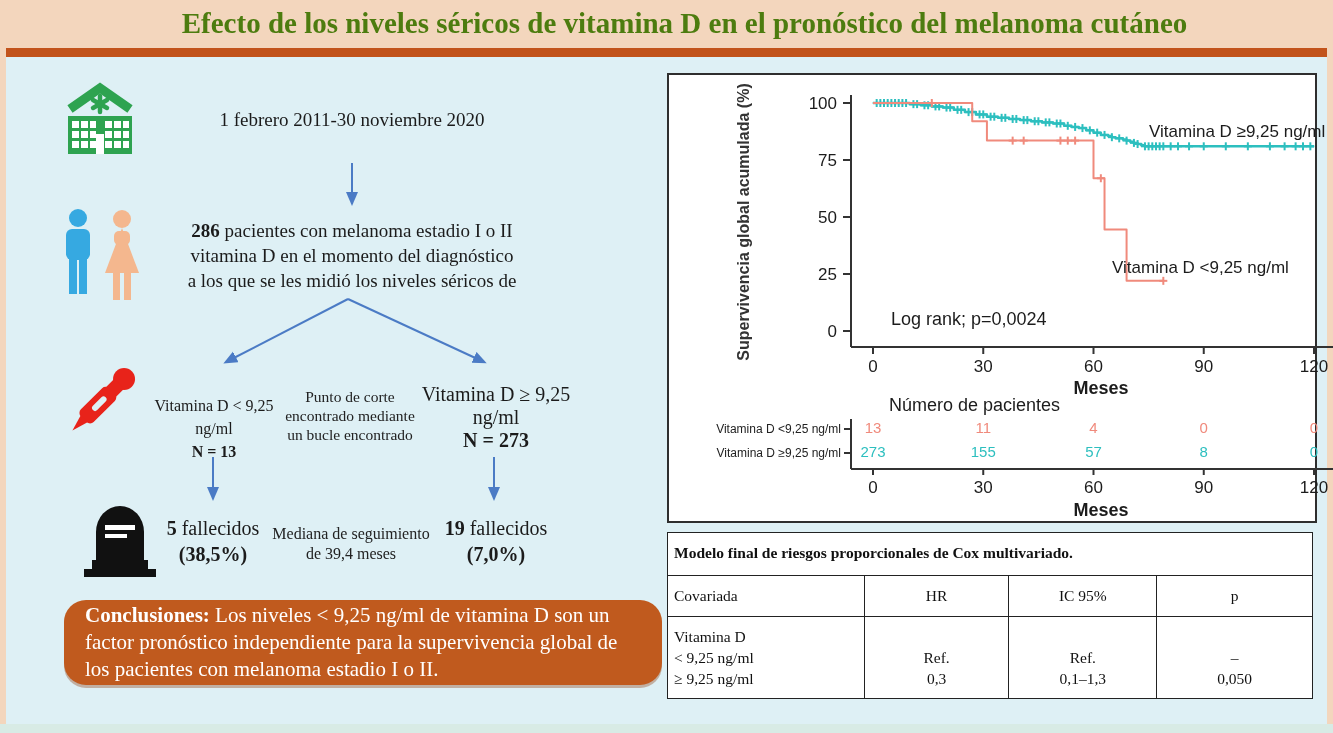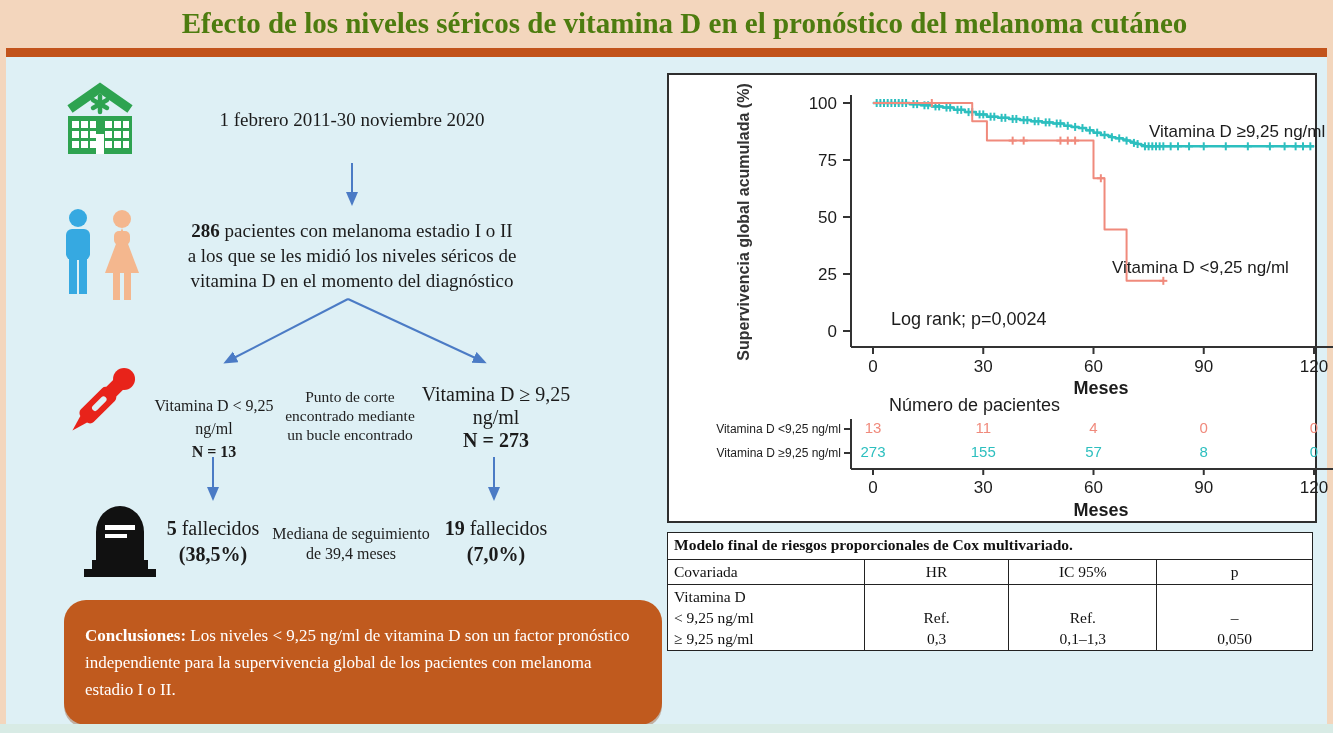--- a/index.html
+++ b/index.html
@@ -23,28 +23,28 @@
   .tick{font-size:17px;fill:#1c1c1c;}
   .axlabel{font-size:16px;font-weight:600;fill:#333;}
   .leg{font-size:17px;fill:#1c1c1c;}
   .annot{font-size:18px;fill:#1c1c1c;}
   .risk-title{font-size:18px;fill:#1c1c1c;}
   .risk-label{font-size:12px;fill:#222;}
   .risk-val{font-size:15px;}
   
   #cox-table{left:667px;top:532px;width:646px;border-collapse:collapse;background:#fff;
              font-family:"Liberation Serif",serif;font-size:15.5px;color:#111;}
-  #cox-table td{border:1.5px solid #222;padding:1px 6px;vertical-align:top;}
+  #cox-table td{border:1.5px solid #222;padding:9px 6px;vertical-align:top;}
   #cox-table .cox-title{font-weight:bold;height:24px;line-height:22px;}
   #cox-table .head td{height:22px;line-height:21px;}
   #cox-table .c{text-align:center;}
   #cox-table .cell-line{height:21px;line-height:21px;}
   
   #conclusions{left:64px;top:600px;width:598px;box-sizing:border-box;background:#c05a1e;border-radius:22px;
-               padding:22px 21px;color:#fff;font-size:17px;line-height:27px;
+               padding:2px 21px;color:#fff;font-size:21px;line-height:27px;
                box-shadow:0 3px 0 rgba(140,55,10,.35);}
   #conclusions b{font-weight:bold;}
 </style>
 </head>
 <body>
 
 <div id="page">
 
   <div class="abs" id="title-band">
     <h1>Efecto de los niveles séricos de vitamina D en el pronóstico del melanoma cutáneo</h1>
@@ -134,22 +134,22 @@
     <rect x="23" y="33" width="30" height="5" fill="#ffffff"></rect>
     <rect x="23" y="42" width="22" height="4" fill="#ffffff"></rect>
   </svg>
 
   <div class="abs fc" style="left:172px;top:107px;width:360px;">
     <div>1 febrero 2011-30 noviembre 2020</div>
   </div>
 
   <div class="abs fc" style="left:132px;top:218px;width:440px;">
     <div><b>286</b><span> pacientes con melanoma estadio I o II</span></div>
+    <div>vitamina D en el momento del diagnóstico</div>
     <div>a los que se les midió los niveles séricos de</div>
-    <div>vitamina D en el momento del diagnóstico</div>
   </div>
 
   <div class="abs fc" style="left:114px;top:394px;width:200px;line-height:23px;font-size:16px;">
     <div>Vitamina D &lt; 9,25</div>
     <div>ng/ml</div>
     <div><b>N = 13</b></div>
   </div>
 
   <div class="abs fc small" style="left:264px;top:387px;width:172px;">
     <div>Punto de corte</div>

